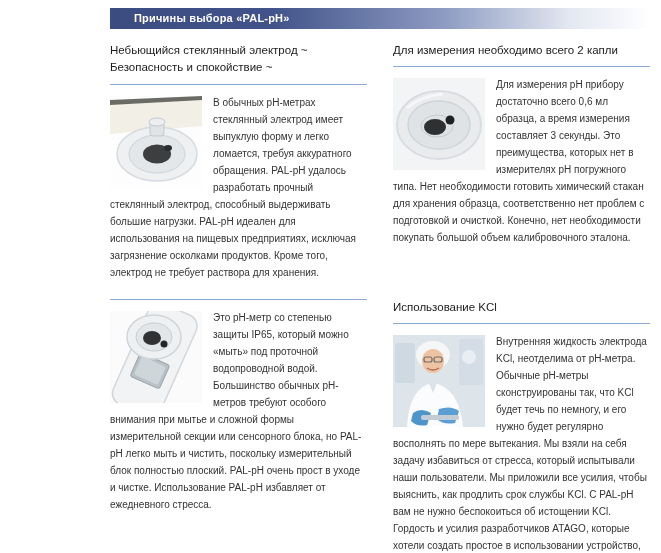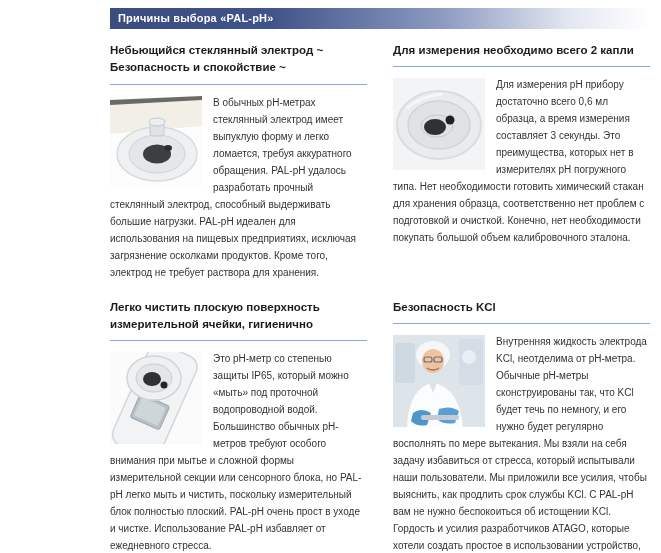--- a/index.html
+++ b/index.html
@@ -6,38 +6,38 @@
   body {
     width: 661px; height: 553px; overflow: hidden;
     background: #ffffff;
     font-family: "Liberation Sans", sans-serif;
     -webkit-font-smoothing: antialiased;
   }
   .page { margin-left: 110px; width: 540px; padding-top: 8px; }
 
   .header-bar {
     height: 21px; line-height: 21px;
-    padding-left: 8px; box-sizing: border-box;
+    padding-left: 24px; box-sizing: border-box;
     background: linear-gradient(90deg, #3a4c80 0%, #41538a 30%, #8e9cc2 62%, #e3e7f1 85%, #ffffff 100%);
     color: #ffffff; font-size: 11px; font-weight: bold;
     letter-spacing: 0.2px;
   }
 
   .grid {
     display: grid;
     grid-template-columns: 257px 257px;
     column-gap: 26px;
     row-gap: 18px;
     margin-top: 13px;
   }
 
   .section { overflow: hidden; }
   .section h3 {
     margin: 0 0 7px 0;
-    font-size: 11.5px; font-weight: bold;
+    font-size: 11.5px; font-weight: normal;
     color: #1c1c1e; line-height: 1.5;
   }
   .rule {
     border: 0; border-top: 1px solid #8ba8d2;
     margin: 0 0 9px 0;
   }
   .body {
     font-size: 10px; line-height: 1.7; color: #333333;
     text-align: left;
   }
@@ -93,21 +93,20 @@
             <ellipse cx="42" cy="49" rx="11" ry="8" fill="#2e3032"></ellipse>
             <circle cx="57" cy="42" r="4.5" fill="#1f2123"></circle>
             <path d="M14 30 Q28 18 50 16" stroke="#f8f9fa" stroke-width="3" fill="none" opacity="0.8"></path>
           </svg>
         </span>
         <span>Для измерения pH прибору достаточно всего 0,6 мл образца, а время измерения составляет 3 секунды. Это преимущества, которых нет в измерителях pH погружного типа. Нет необходимости готовить химический стакан для хранения образца, соответственно нет проблем с подготовкой и очисткой. Конечно, нет необходимости покупать большой объем калибровочного эталона.</span>
       </div>
     </div>
 
     <div class="section">
-      <h3>Легко чистить плоскую поверхность измерительной ячейки, гигиенично</h3>
       <hr class="rule">
       <div class="body">
         <span class="thumb">
           <svg width="92" height="92" viewBox="0 0 92 92">
             <rect width="92" height="92" fill="#fbfbfc"></rect>
             <g transform="rotate(24 46 46)">
               <rect x="20" y="-6" width="52" height="110" rx="12" fill="#f1f3f4" stroke="#d3d7da" stroke-width="1.5"></rect>
               <rect x="30" y="48" width="32" height="26" rx="3" fill="#b9c1c7" stroke="#9aa3aa"></rect>
               <rect x="33" y="51" width="26" height="20" rx="2" fill="#cfd6da"></rect>
             </g>
@@ -115,21 +114,21 @@
             <ellipse cx="44" cy="26" rx="18" ry="14" fill="#e2e6e9" stroke="#c8ced3"></ellipse>
             <ellipse cx="42" cy="27" rx="9" ry="7" fill="#2f3133"></ellipse>
             <circle cx="54" cy="33" r="3.5" fill="#232527"></circle>
           </svg>
         </span>
         <span>Это pH-метр со степенью защиты IP65, который можно «мыть» под проточной водопроводной водой. Большинство обычных pH-метров требуют особого внимания при мытье и сложной формы измерительной секции или сенсорного блока, но PAL-pH легко мыть и чистить, поскольку измерительный блок полностью плоский. PAL-pH очень прост в уходе и чистке. Использование PAL-pH избавляет от ежедневного стресса.</span>
       </div>
     </div>
 
     <div class="section">
-      <h3>Безопасность KCl</h3>
+      <h3>Использование KCl</h3>
       <hr class="rule">
       <div class="body">
         <span class="thumb">
           <svg width="92" height="92" viewBox="0 0 92 92">
             <rect width="92" height="92" fill="#dde4ea"></rect>
             <rect x="2" y="8" width="20" height="40" rx="3" fill="#cfd9e2"></rect>
             <rect x="66" y="4" width="24" height="46" rx="3" fill="#d4dde5"></rect>
             <circle cx="76" cy="22" r="7" fill="#e8eef3"></circle>
             <ellipse cx="40" cy="20" rx="17" ry="14" fill="#f5f6f7"></ellipse>
             <ellipse cx="40" cy="26" rx="11" ry="12" fill="#eec3a2"></ellipse>

